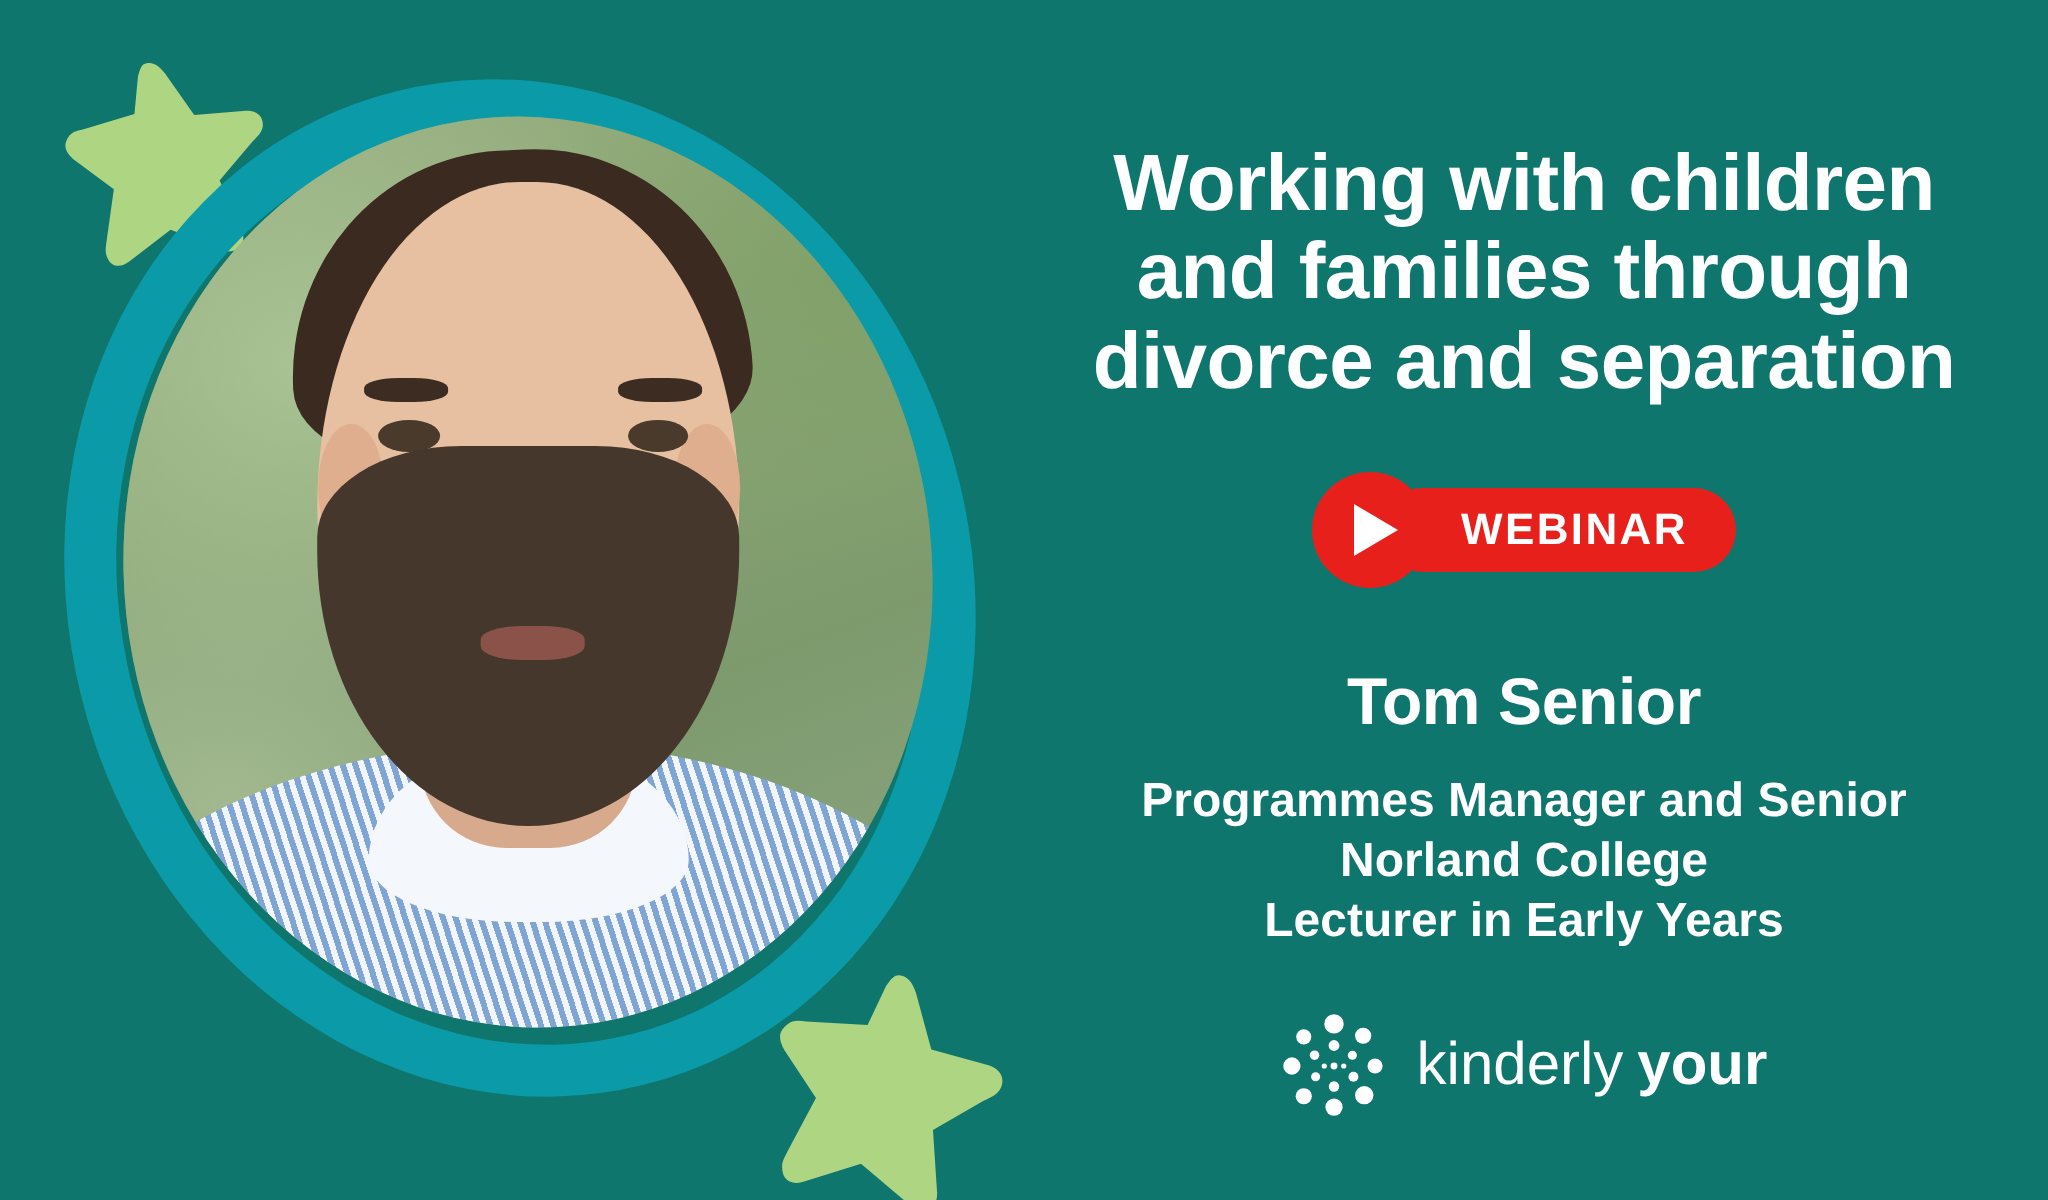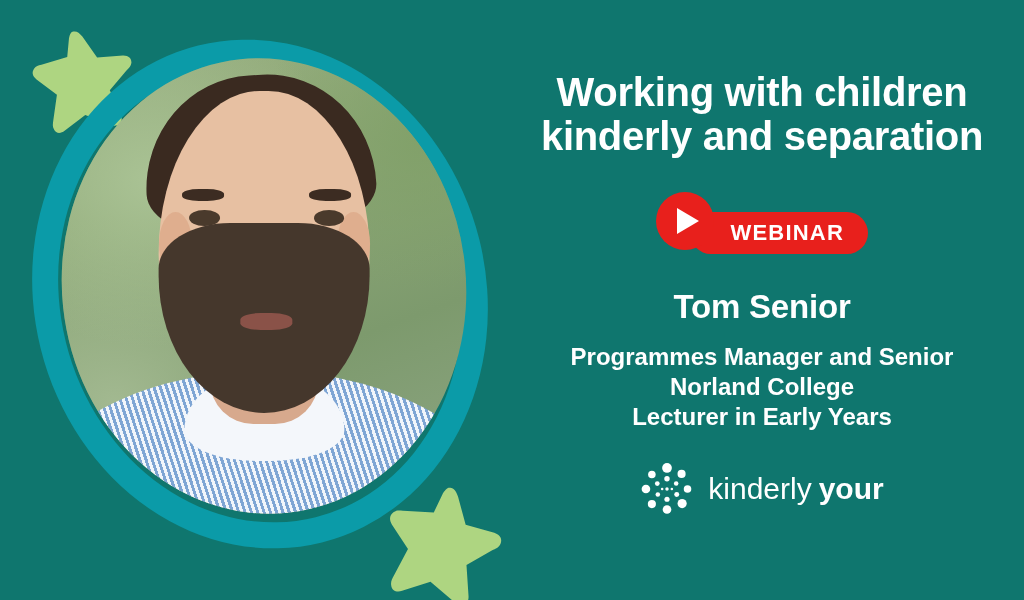--- a/index.html
+++ b/index.html
@@ -225,21 +225,21 @@
   
   .webinar-badge {
     position: relative;
     margin-top: 33px;
     width: 212px;
     height: 58px;
   }
   .badge-pill {
     position: absolute;
     left: 34px;
-    top: 20px;
+    top: 8px;
     width: 178px;
     height: 42px;
     background: #e8201c;
     border-radius: 21px;
     display: flex;
     align-items: center;
     justify-content: flex-end;
     box-sizing: border-box;
     padding-right: 24px;
   }
@@ -350,21 +350,22 @@
         <div class="ph-beard"></div>
         <div class="ph-mouth"></div>
       </div>
     </div>
   </div>
 
   <div class="content">
 
     <h1 class="title">
       <span class="line">Working with children</span>
-      <span class="line">kinderly and separation</span>
+      <span class="line">and families through</span>
+      <span class="line">divorce and separation</span>
     </h1>
 
     <div class="webinar-badge">
       <div class="badge-pill">
         <span class="badge-label">WEBINAR</span>
       </div>
       <div class="badge-circle">
         <span class="badge-triangle"></span>
       </div>
     </div>

